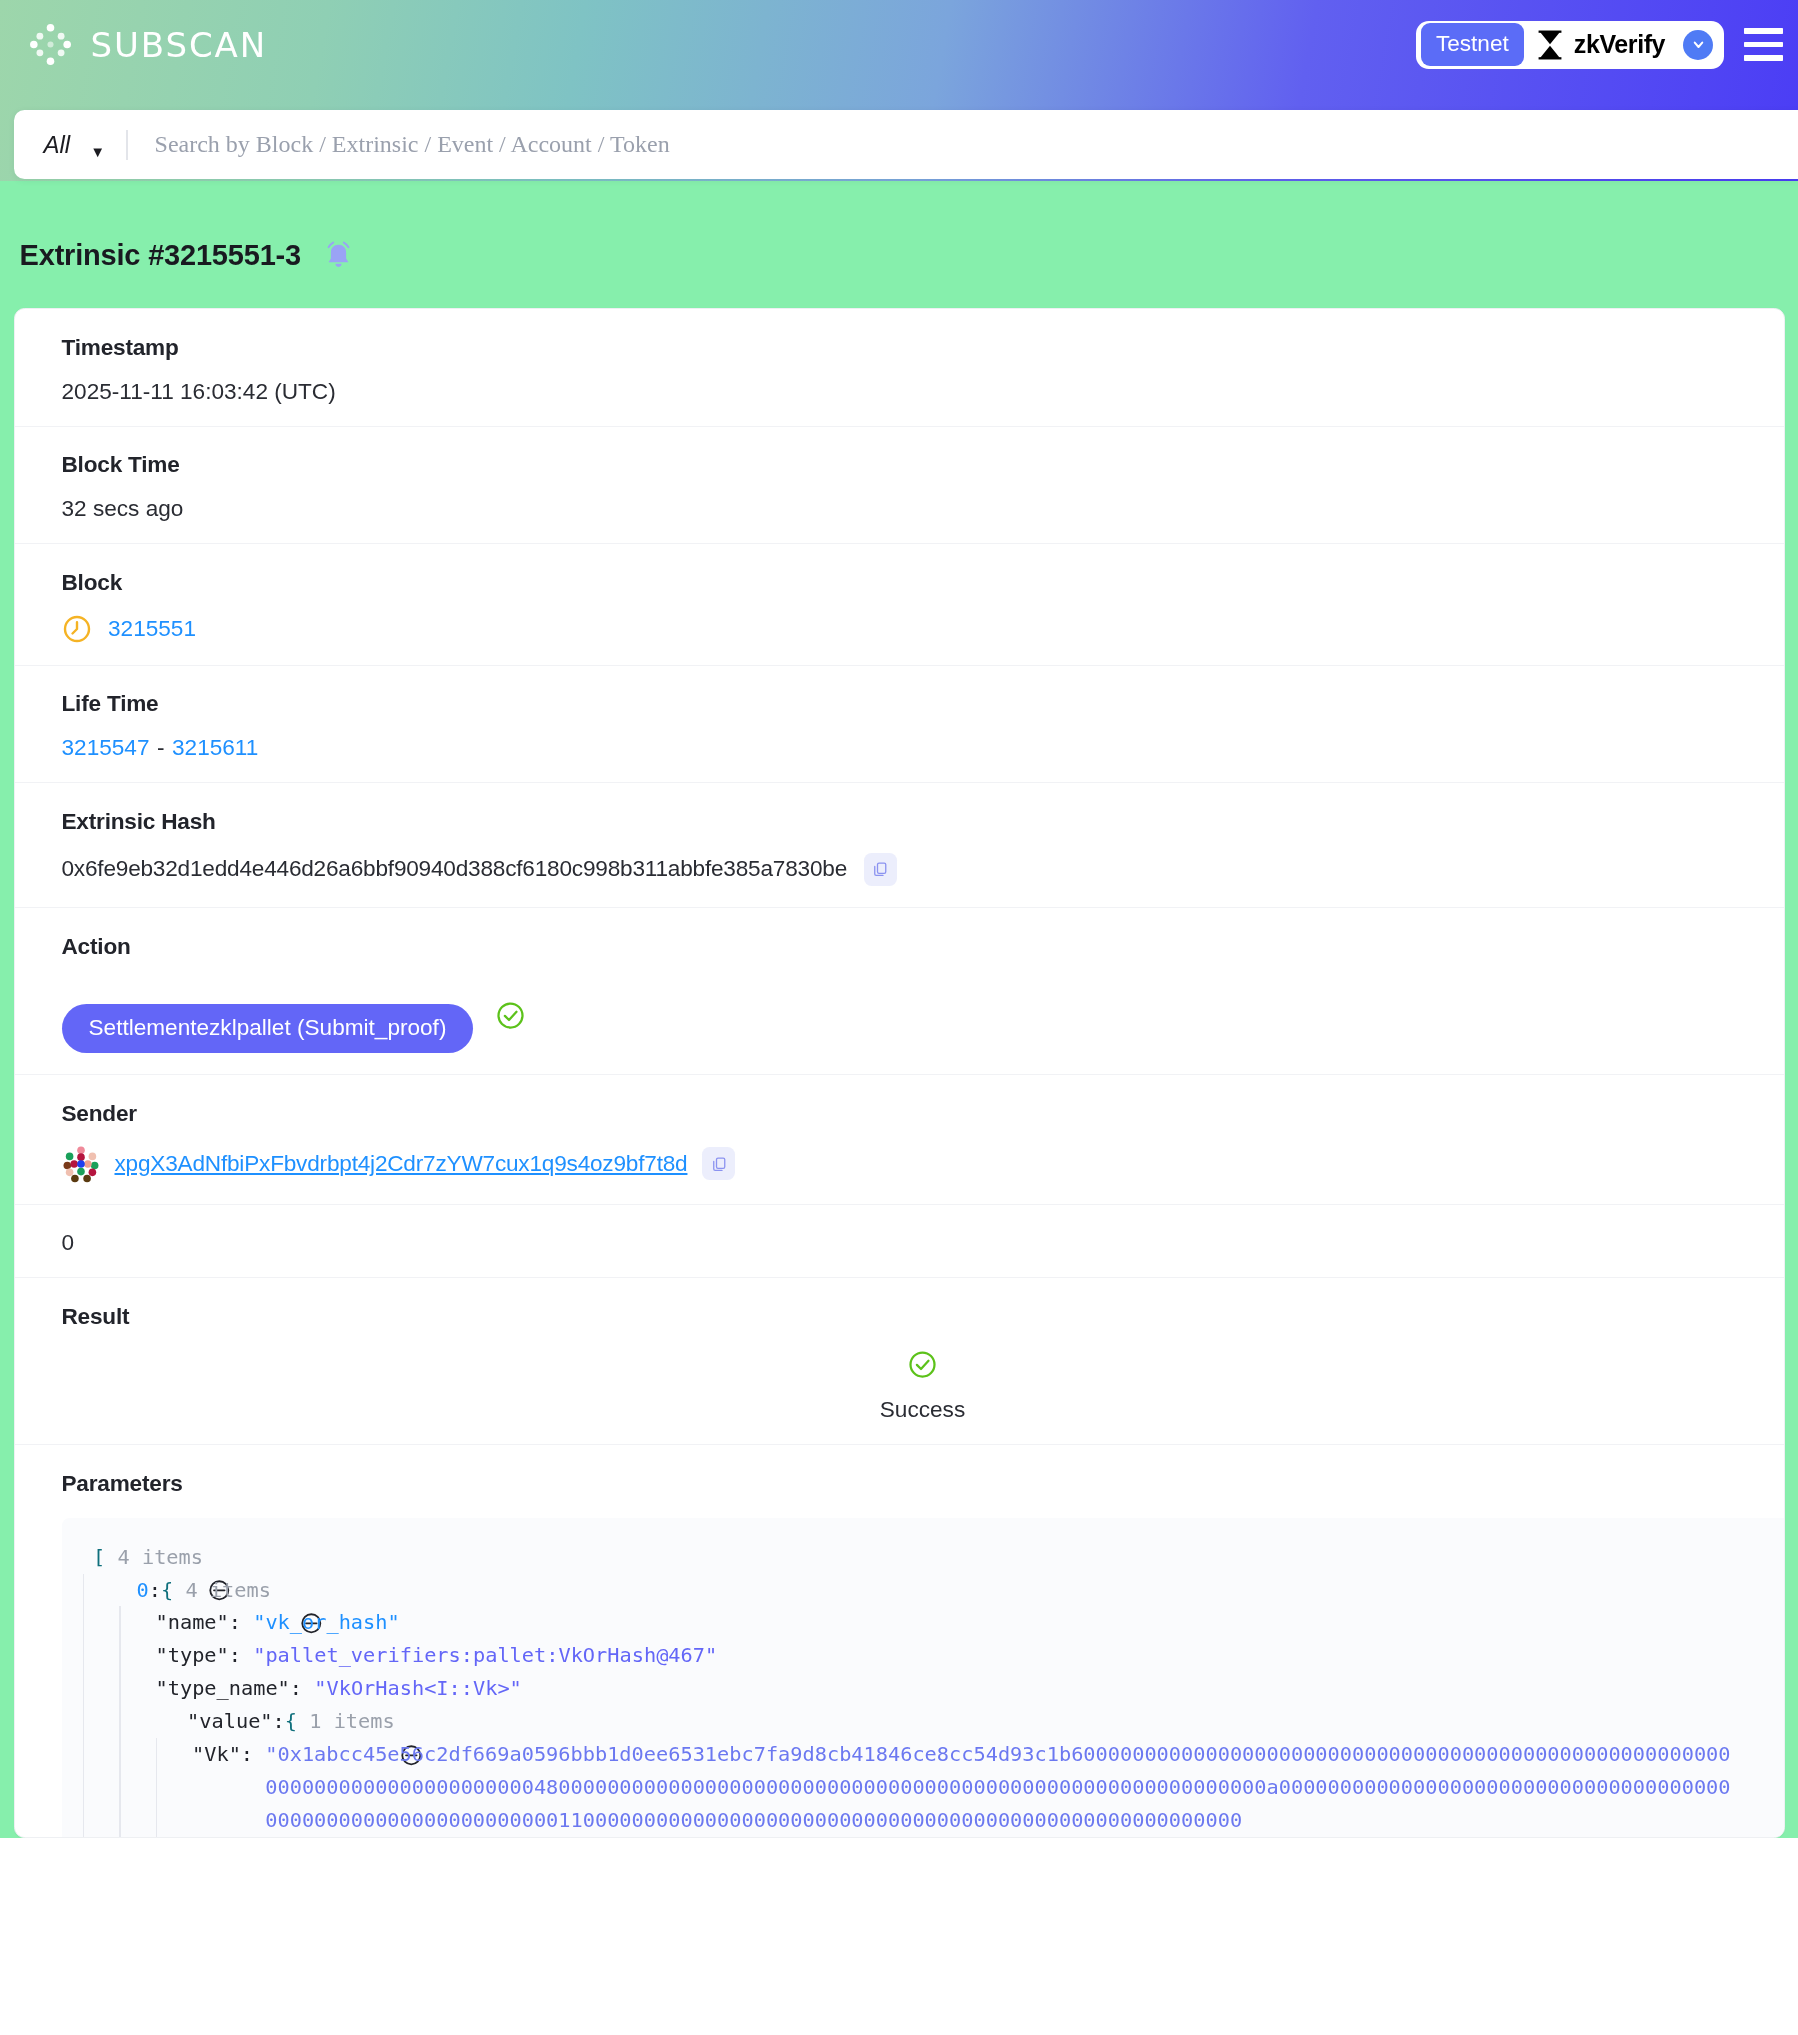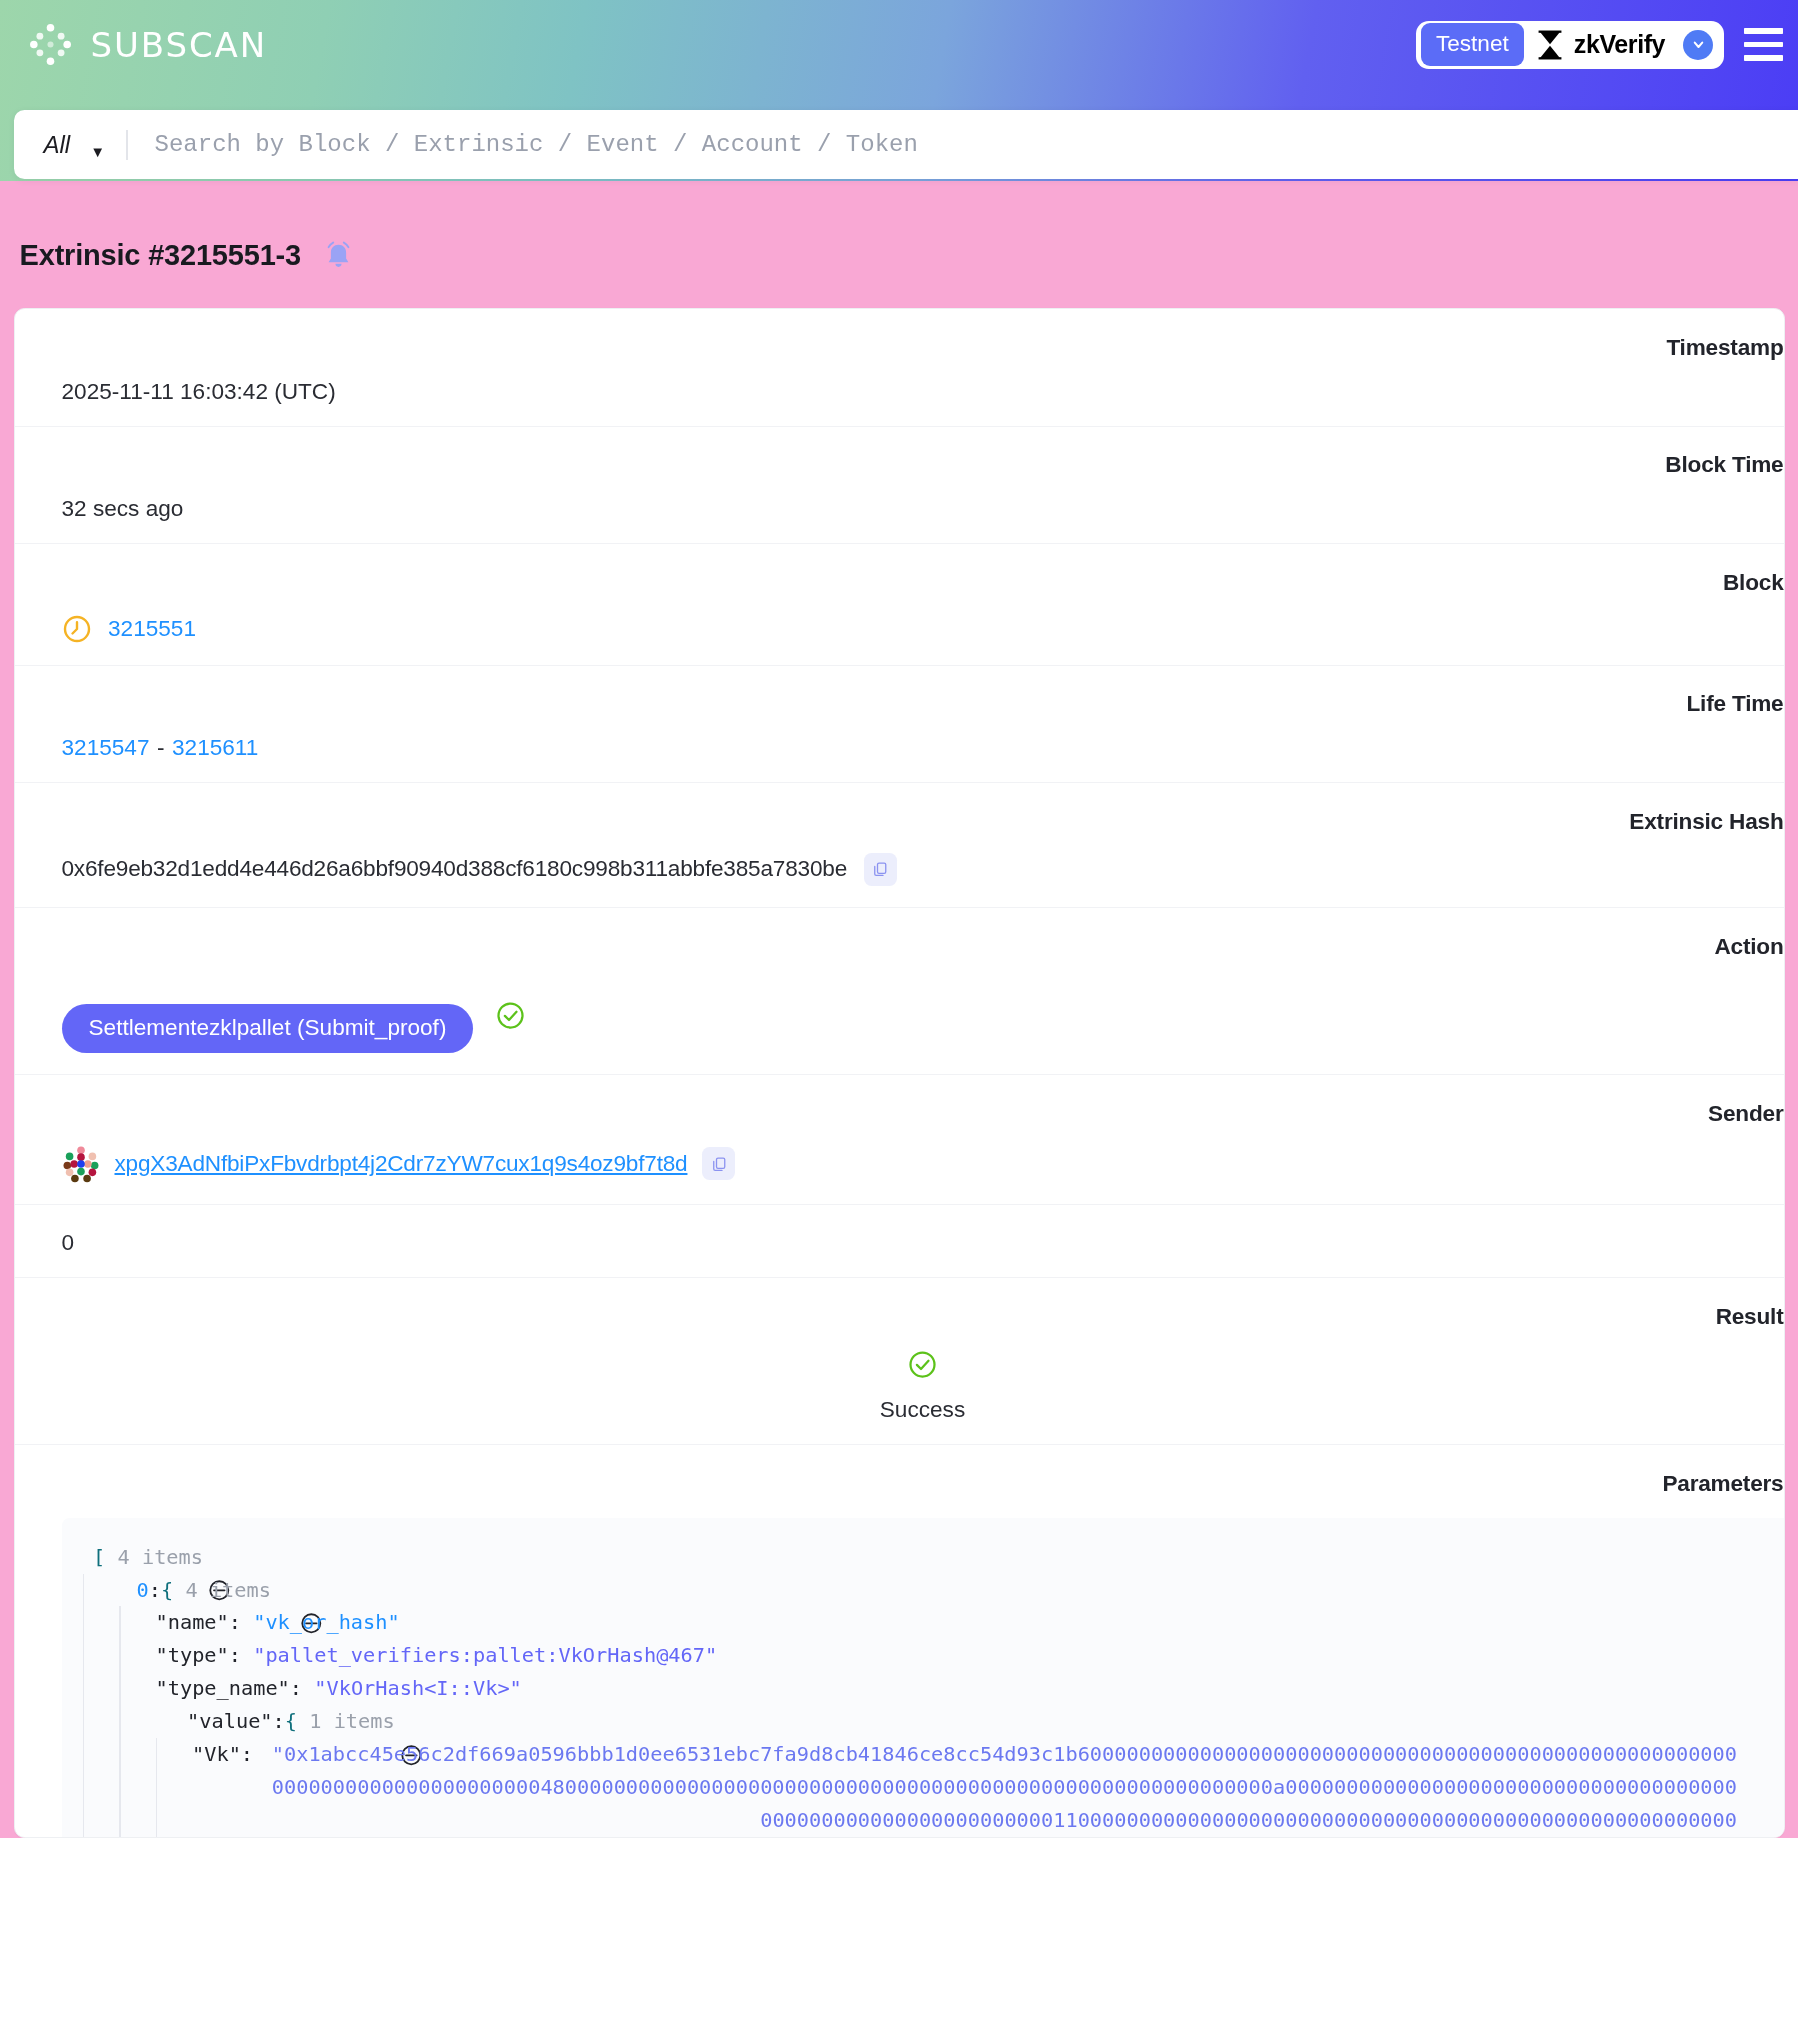--- a/index.html
+++ b/index.html
@@ -99,33 +99,32 @@
     display: flex; align-items: flex-end; gap: 20px;
     font-size: 24px; color: #1c1c21;
     cursor: pointer;
     font-style: italic;
   }
   .scope-caret { font-size: 15px; color: #1c1c21; line-height: 1; }
   .search-div { width: 1.5px; height: 30px; background: #e3e5ea; margin: 0 27px 0 21px; }
   .search-input {
     border: none; outline: none;
     font-size: 24px;
-    font-family: Liberation Mono, monospace;
+    font-family: Liberation Serif, serif;
     color: #1c1c21;
     flex: 1;
     background: transparent;
     padding: 0;
   }
   .search-input::placeholder { color: #9aa0ad; }
 
   
   .page {
-    background: #f9a8d4;
+    background: #86efac;
     padding: 0;
-    text-align: right;
   }
   .page-title-row {
     display: flex;
     align-items: center;
     gap: 19.6px;
     padding: 57px 0 35px 19.6px;
   }
   .page-title {
     font-size: 29px;
     font-weight: 700;

